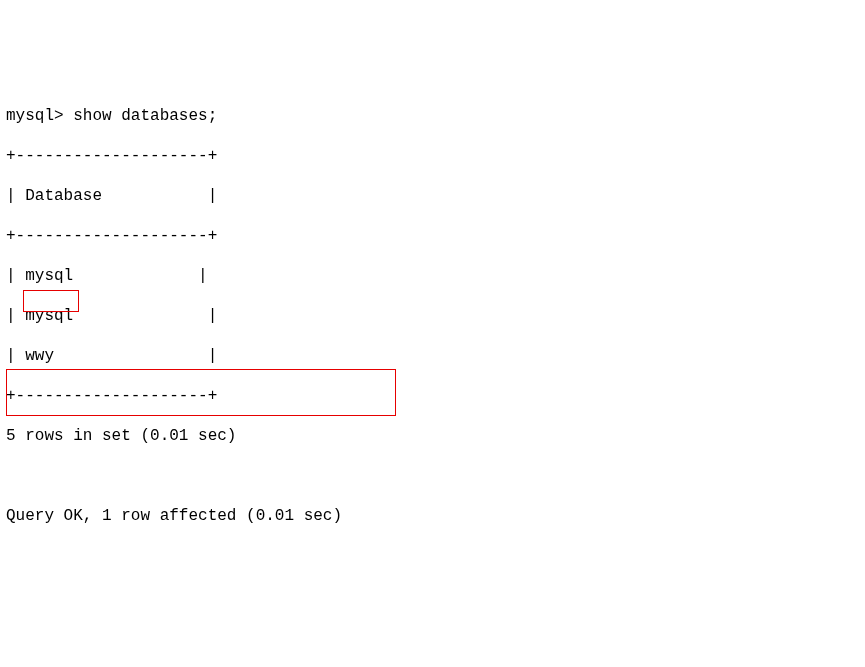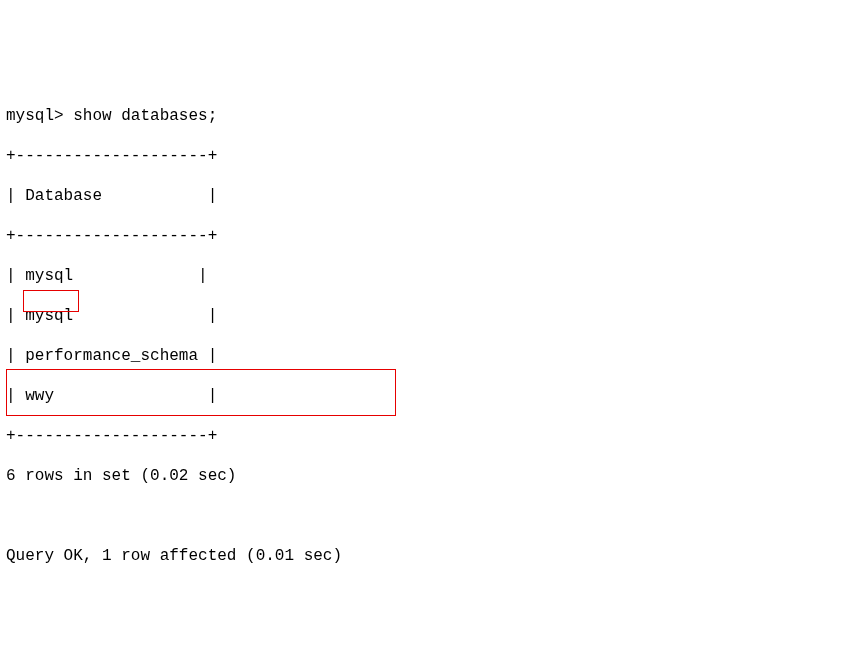--- a/index.html
+++ b/index.html
@@ -41,24 +41,23 @@
 
 
 
 <div class="terminal">
 <span class="line"><span>mysql&gt;</span> <span>show databases;</span></span>
 <span class="line">+--------------------+</span>
 <span class="line">| Database           |</span>
 <span class="line">+--------------------+</span>
 <span class="line">| mysql             |</span>
 <span class="line">| mysql              |</span>
-<span class="line">| performance_schema |</span>
 <span class="line">| wwy                |</span>
 <span class="line">+--------------------+</span>
-<span class="line">6 rows in set (0.02 sec)</span>
+<span class="line">5 rows in set (0.01 sec)</span>
 <span class="line"> </span>
 <span class="line">Query OK, 1 row affected (0.01 sec)</span>
 
 
 
 
 
 
 
 

